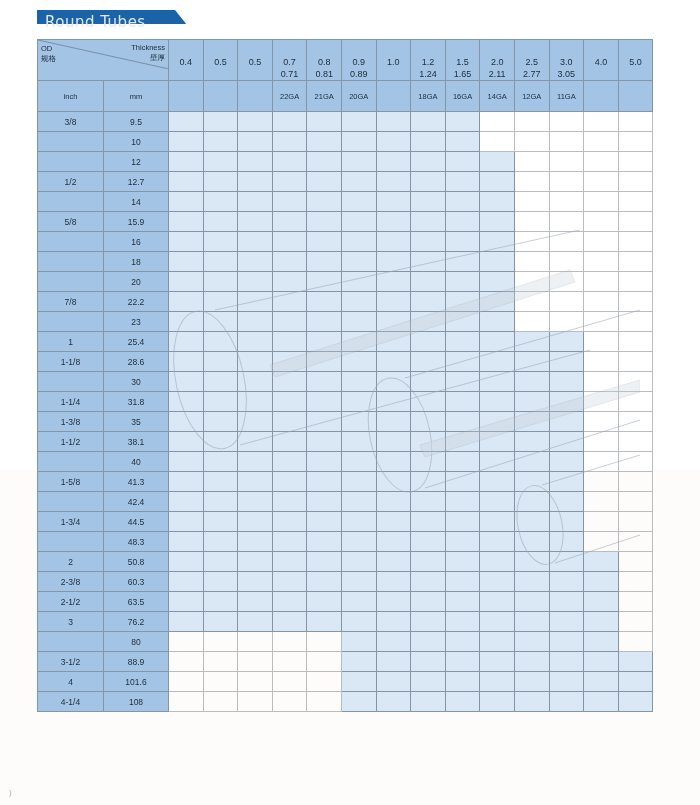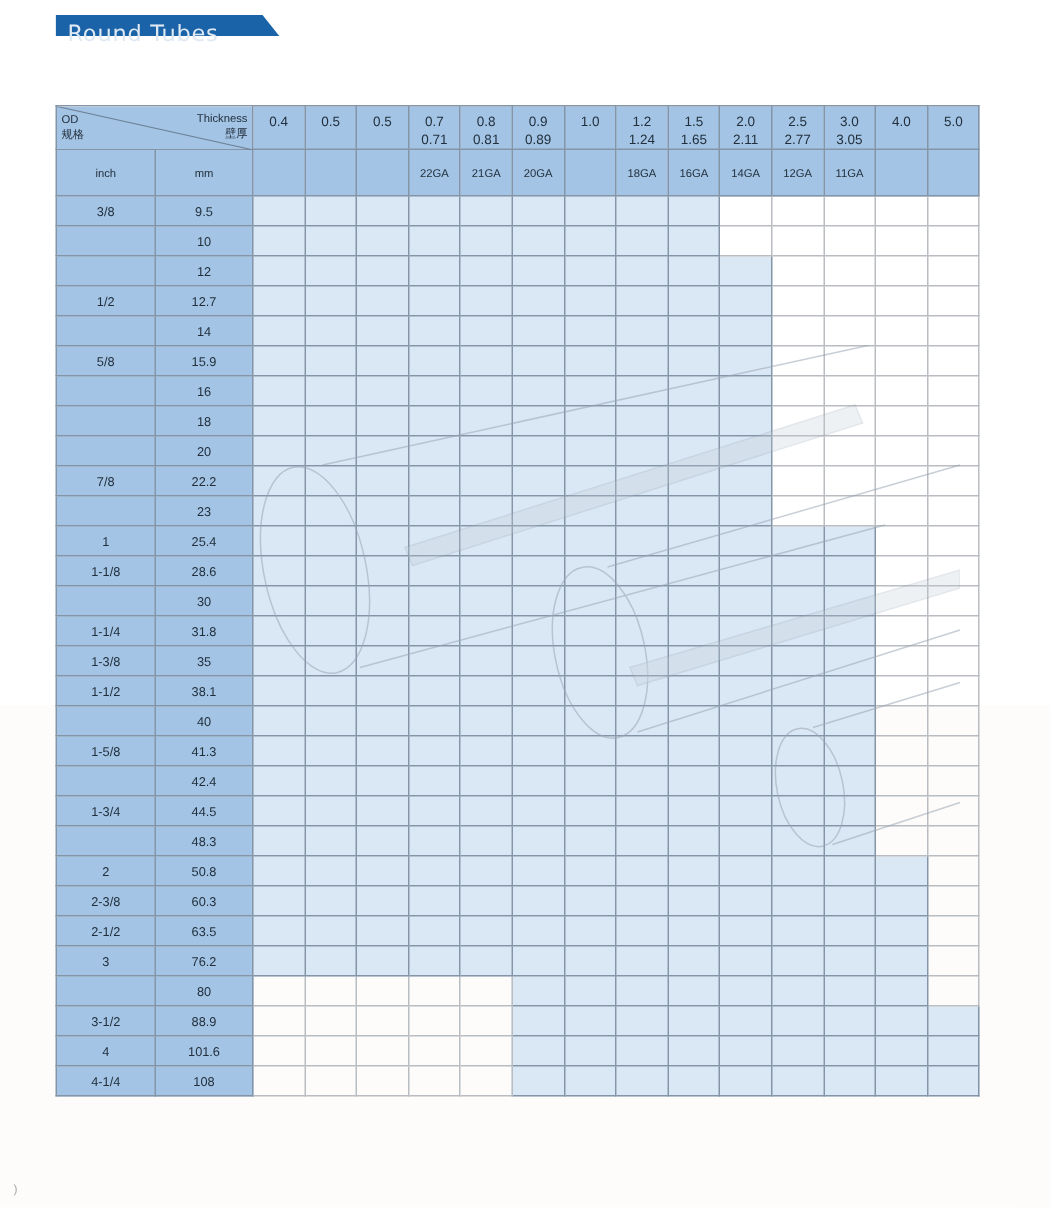--- a/index.html
+++ b/index.html
@@ -14,29 +14,29 @@
   .title-banner {
     position:absolute; left:37px; top:10px; width:158px; height:14px;
     background:#1b63a8;
     clip-path: polygon(0 0, 138px 0, 158px 25px, 0 25px);
   }
   .title-text {
     position:absolute; left:8px; top:3px; font-size:15px; letter-spacing:0.5px;
     color:#dfe9f4; font-family:"DejaVu Sans", sans-serif; font-weight:normal;
   }
   .grid {
-    position:absolute; left:37px; top:70px;
+    position:absolute; left:37px; top:39px;
     border-collapse:collapse; table-layout:fixed;
   }
   .grid td {
     border:1px solid #8595a8; padding:0; text-align:center; vertical-align:middle;
     font-size:8.5px; height:20px; box-sizing:border-box;
   }
   .grid .hdr td { background:#a3c4e4; color:#22303e; }
-  .grid .h1 td { height:29px; vertical-align:top; padding-top:4px; line-height:12px; }
+  .grid .h1 td { height:29px; vertical-align:top; padding-top:16px; line-height:12px; }
   .grid .h1 td.od-cell { padding:0; position:relative; vertical-align:top; }
   .grid .h2 td { height:31px; font-size:7.5px; }
   .grid td.lab { background:#a3c4e4; color:#22303e; }
   .grid td.av { background:#dae7f4; }
   .grid td.na { background:transparent; border-color:#b9bcc0; }
   .od-cell svg { position:absolute; left:0; top:0; }
   .od-label { position:absolute; left:3px; top:4px; font-size:7.5px; line-height:10px; text-align:left; }
   .th-label { position:absolute; right:3px; top:3px; font-size:7.5px; line-height:10px; text-align:right; }
   .thk-main { font-size:9px; }
   .tubes-art { position:absolute; left:170px; top:230px; width:470px; height:400px; pointer-events:none; }

